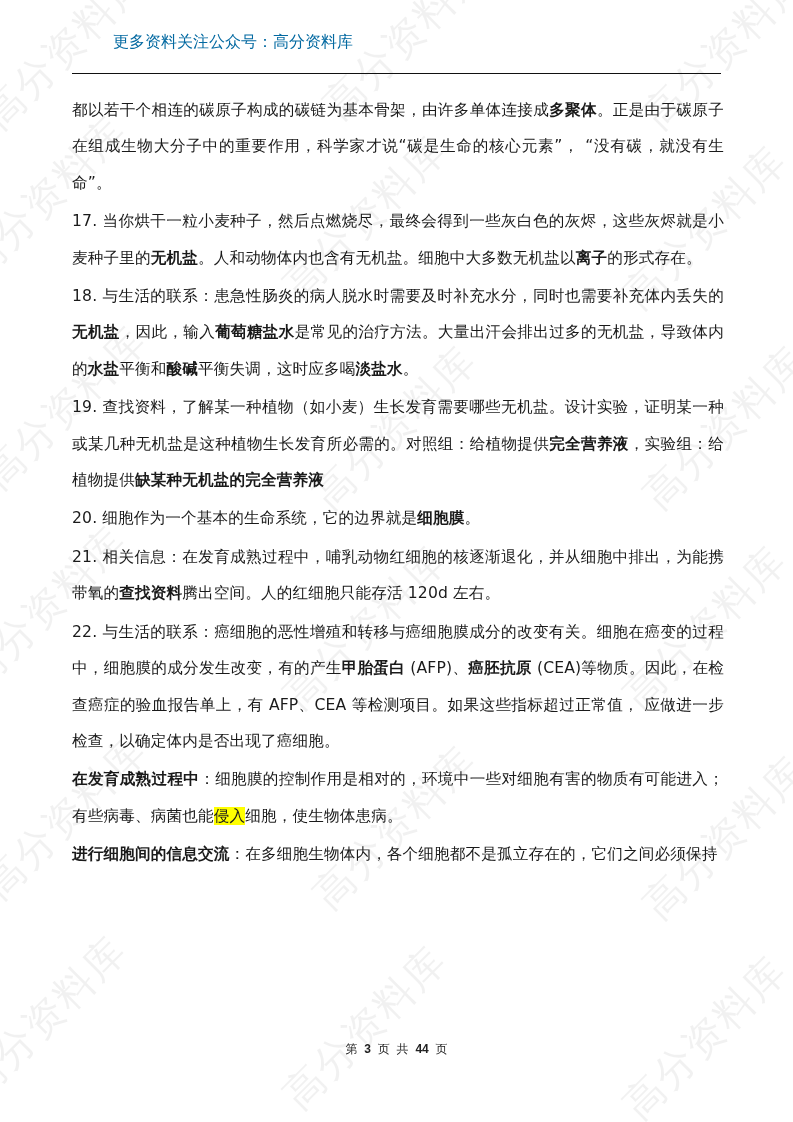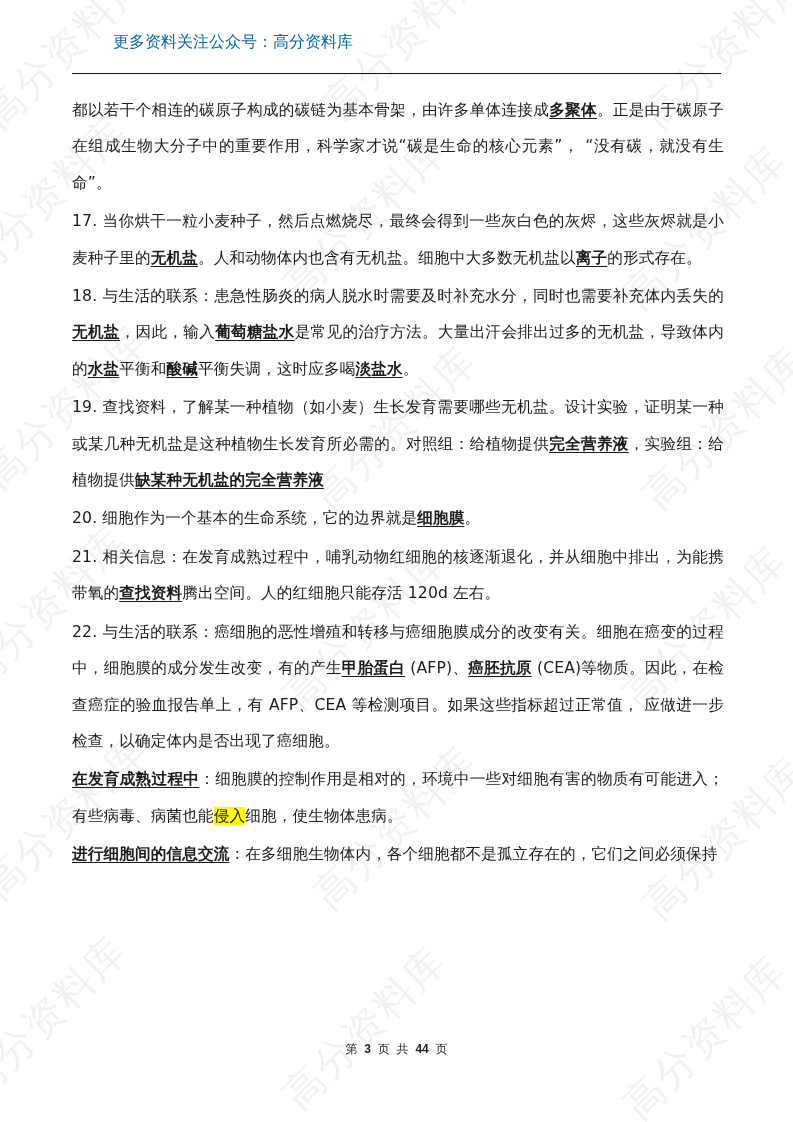--- a/index.html
+++ b/index.html
@@ -23,21 +23,21 @@
     position: absolute; left: 72px; top: 73px; width: 649px; height: 0;
     border-top: 1.3px solid #111; z-index: 1;
   }
   .content {
     position: absolute; left: 72px; top: 92px; width: 652px; z-index: 1;
     font-size: 15.6px; line-height: 36.4px; letter-spacing: 0.15px;
     text-align: justify;
   }
   .content p { margin: 0 0 2px 0; }
   .content p.gap { margin-top: 2px; }
-  .kw { font-weight: bold; text-decoration: underline; text-underline-offset: 3px; text-decoration-thickness: 1.4px; }
+  .kw { font-weight: bold; text-underline-offset: 3px; text-decoration-thickness: 1.4px; }
   .hl { background: #ffff00; }
   .footer {
     position: absolute; left: 0; width: 793px; top: 1041px; text-align: center;
     font-family: "DejaVu Serif", "Liberation Serif", serif; font-size: 12px;
     color: #222; word-spacing: 3px; z-index: 1;
   }
   .footer b { font-family: "Liberation Sans", sans-serif; font-weight: bold; }
 </style>
 </head>
 <body>

